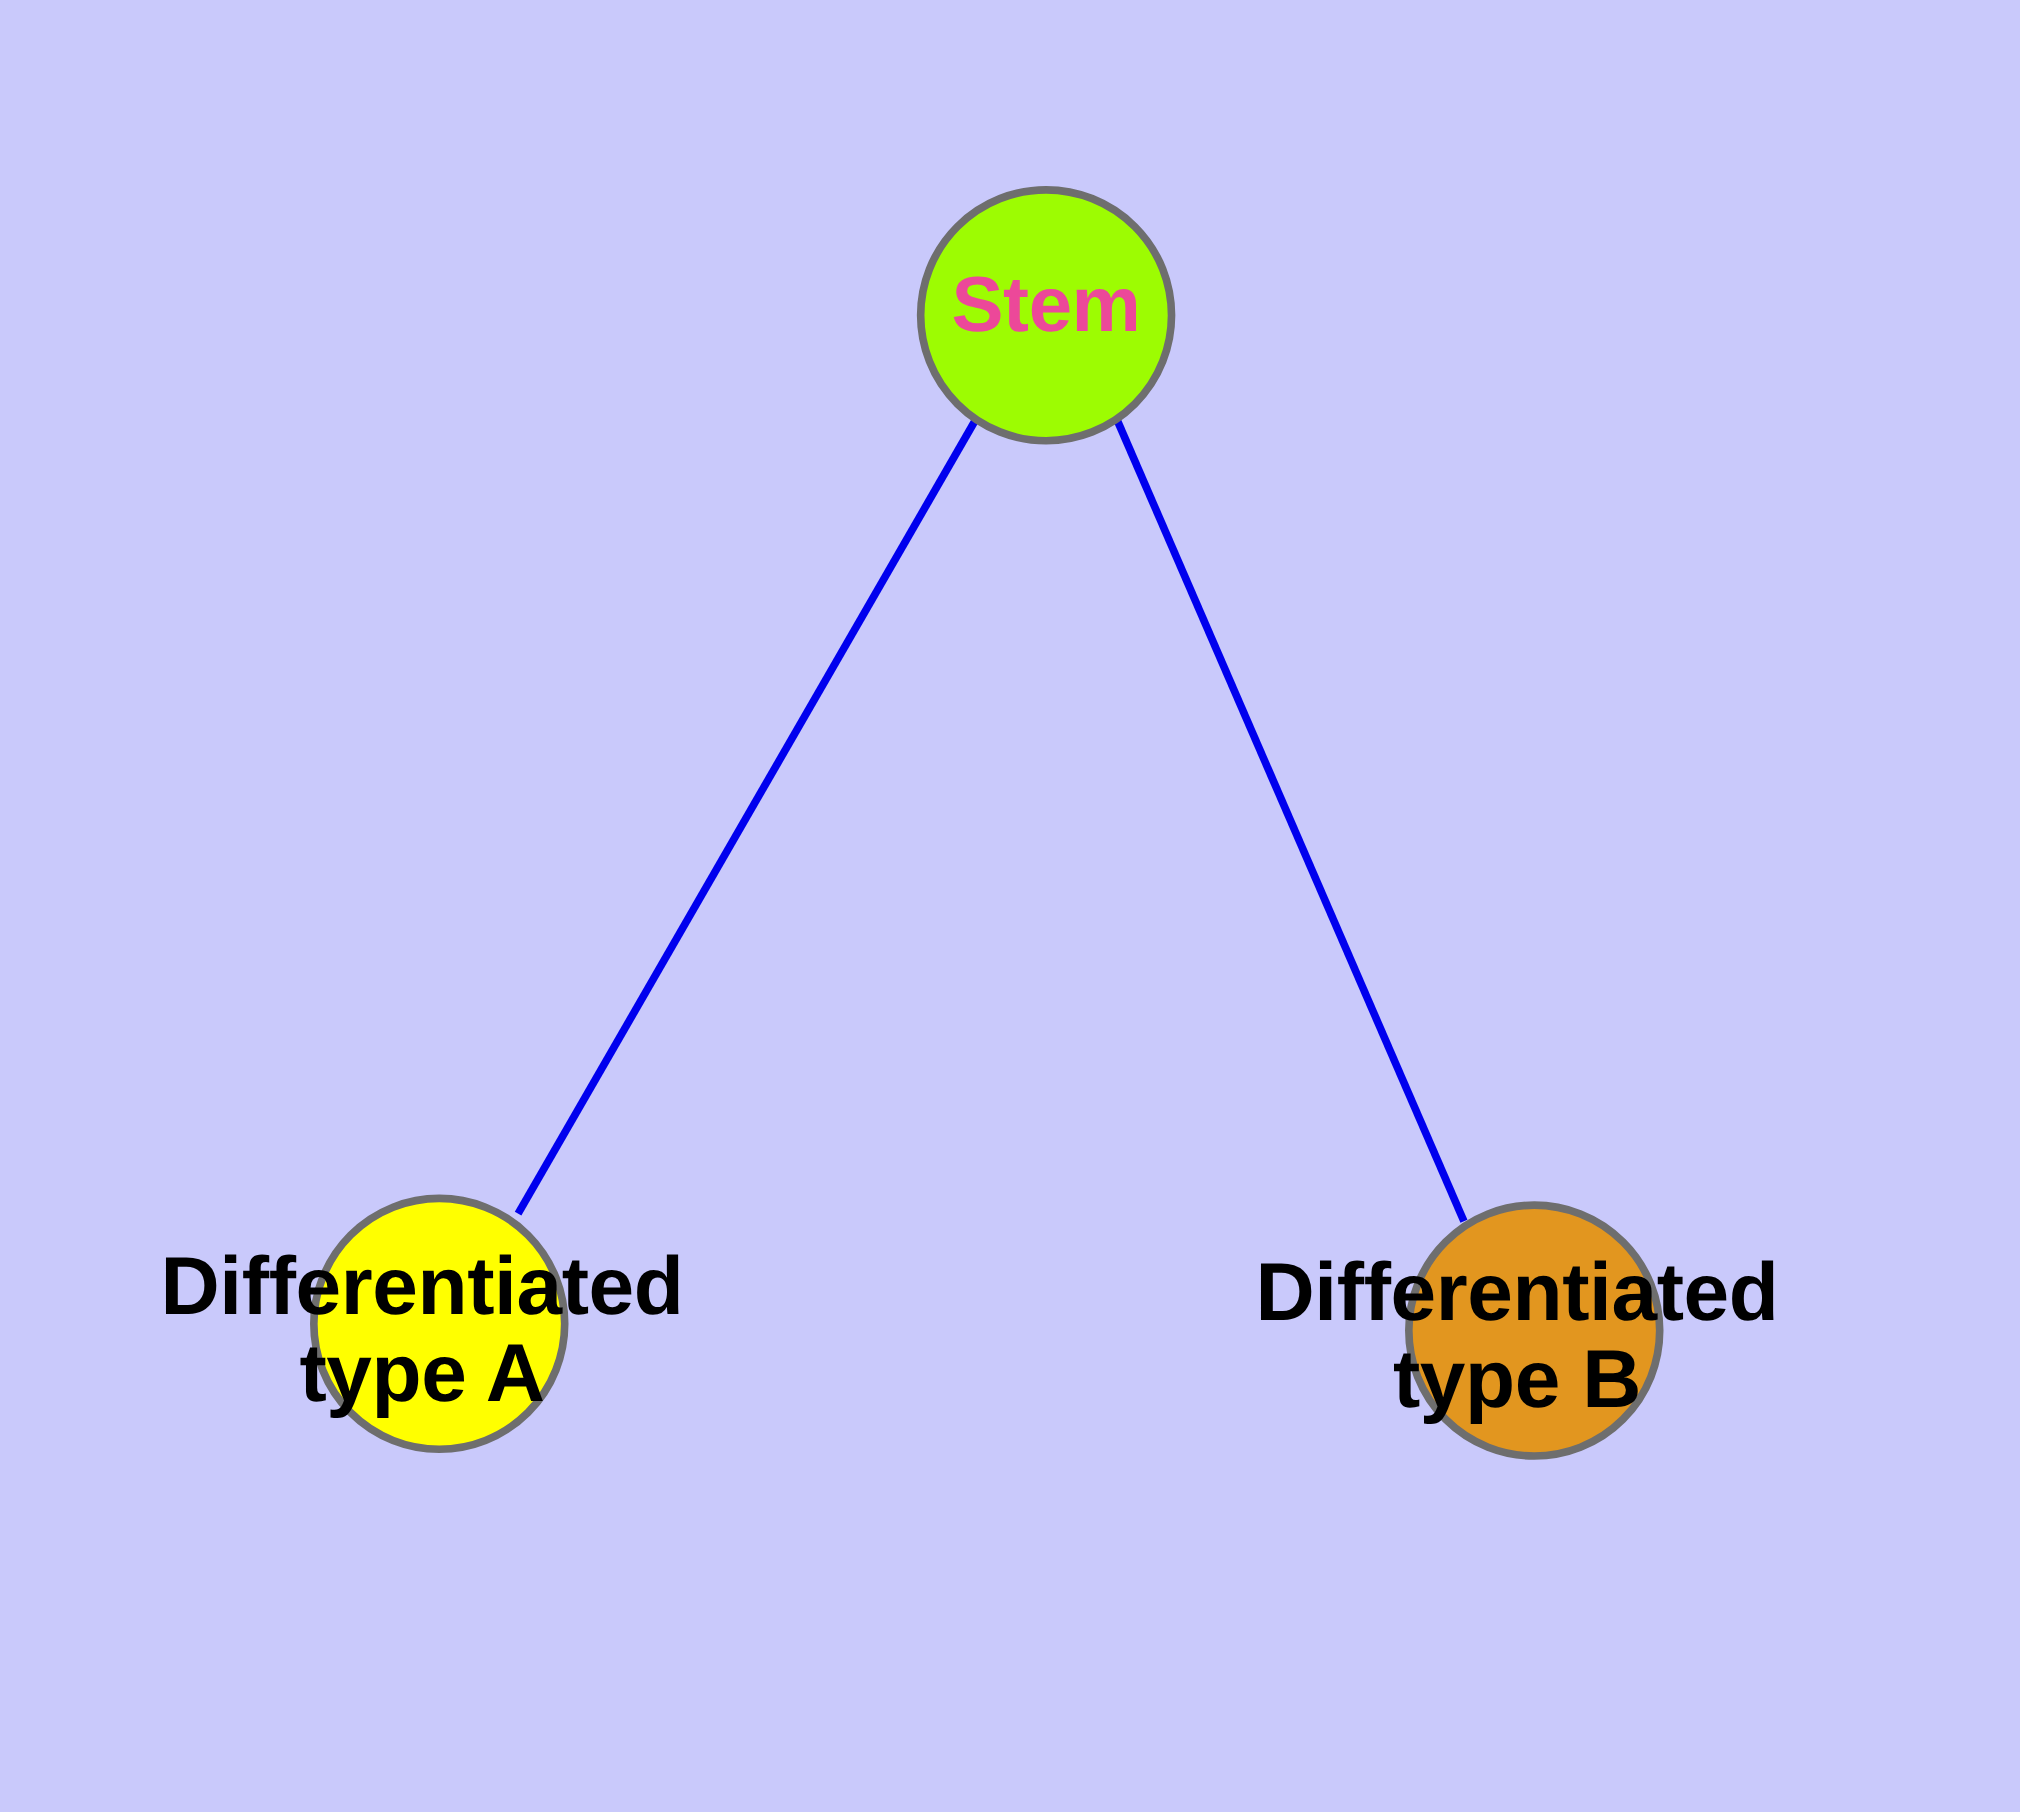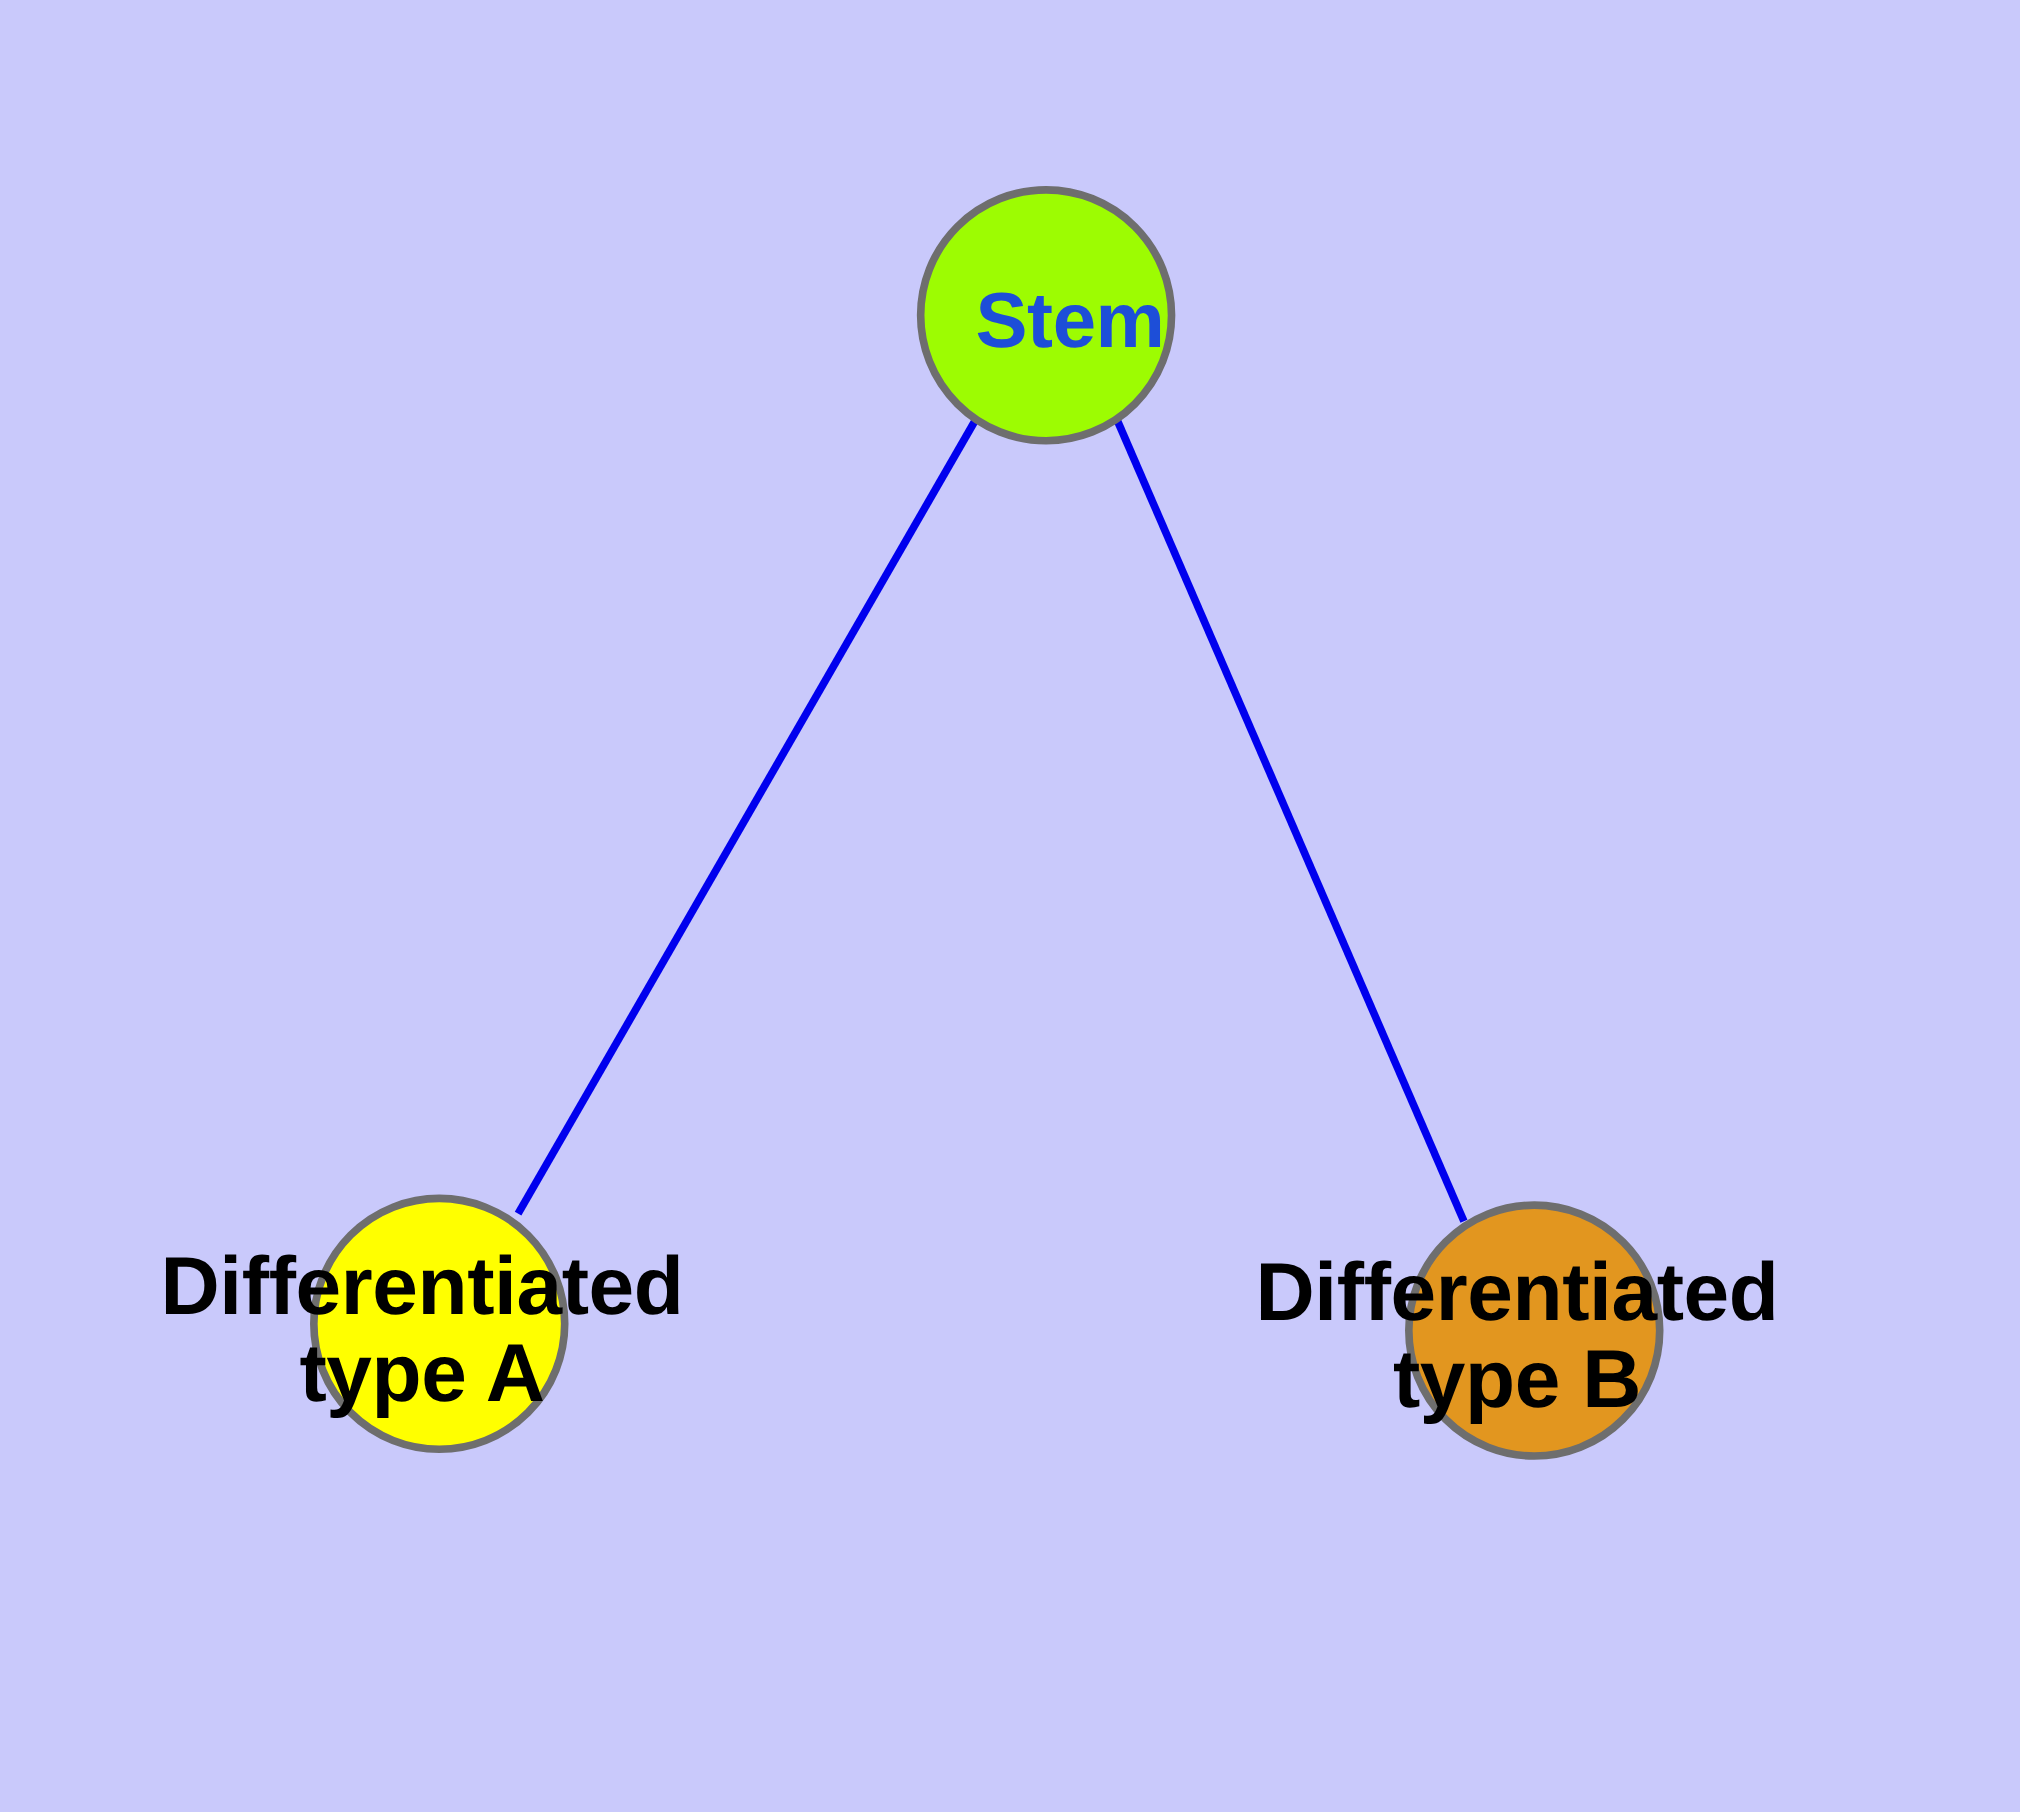--- a/index.html
+++ b/index.html
@@ -57,21 +57,21 @@
       <line x1="1318" y1="496" x2="1727" y2="1441" stroke="#0000ee" stroke-width="9" stroke-linecap="butt"></line>
     </g>
 
     <g>
       <circle cx="1234" cy="372" r="148" fill="#9dfc02" stroke="#6e6e6e" stroke-width="9"></circle>
       <circle cx="518" cy="1562" r="148" fill="#ffff00" stroke="#6e6e6e" stroke-width="9"></circle>
       <circle cx="1810" cy="1570" r="148" fill="#e2961f" stroke="#6e6e6e" stroke-width="9"></circle>
     </g>
   </svg>
 
-  <div id="label-stem" class="node-label" style="left: 1046px; top: 320px; color: #1d4ed8; margin-left: 24px;">Stem</div>
+  <div id="label-stem" class="node-label" style="left: 1046px; top: 304px; color: #ec4899;">Stem</div>
 
   <div id="label-diff-a" class="node-label" style="left: 422px; top: 1331px; color: rgb(0, 0, 0);">Differentiated
 type A</div>
 
   <div id="label-diff-b" class="node-label" style="left: 1517px; top: 1337px; color: rgb(0, 0, 0);">Differentiated
 type B</div>
 
 </div>
 
 

